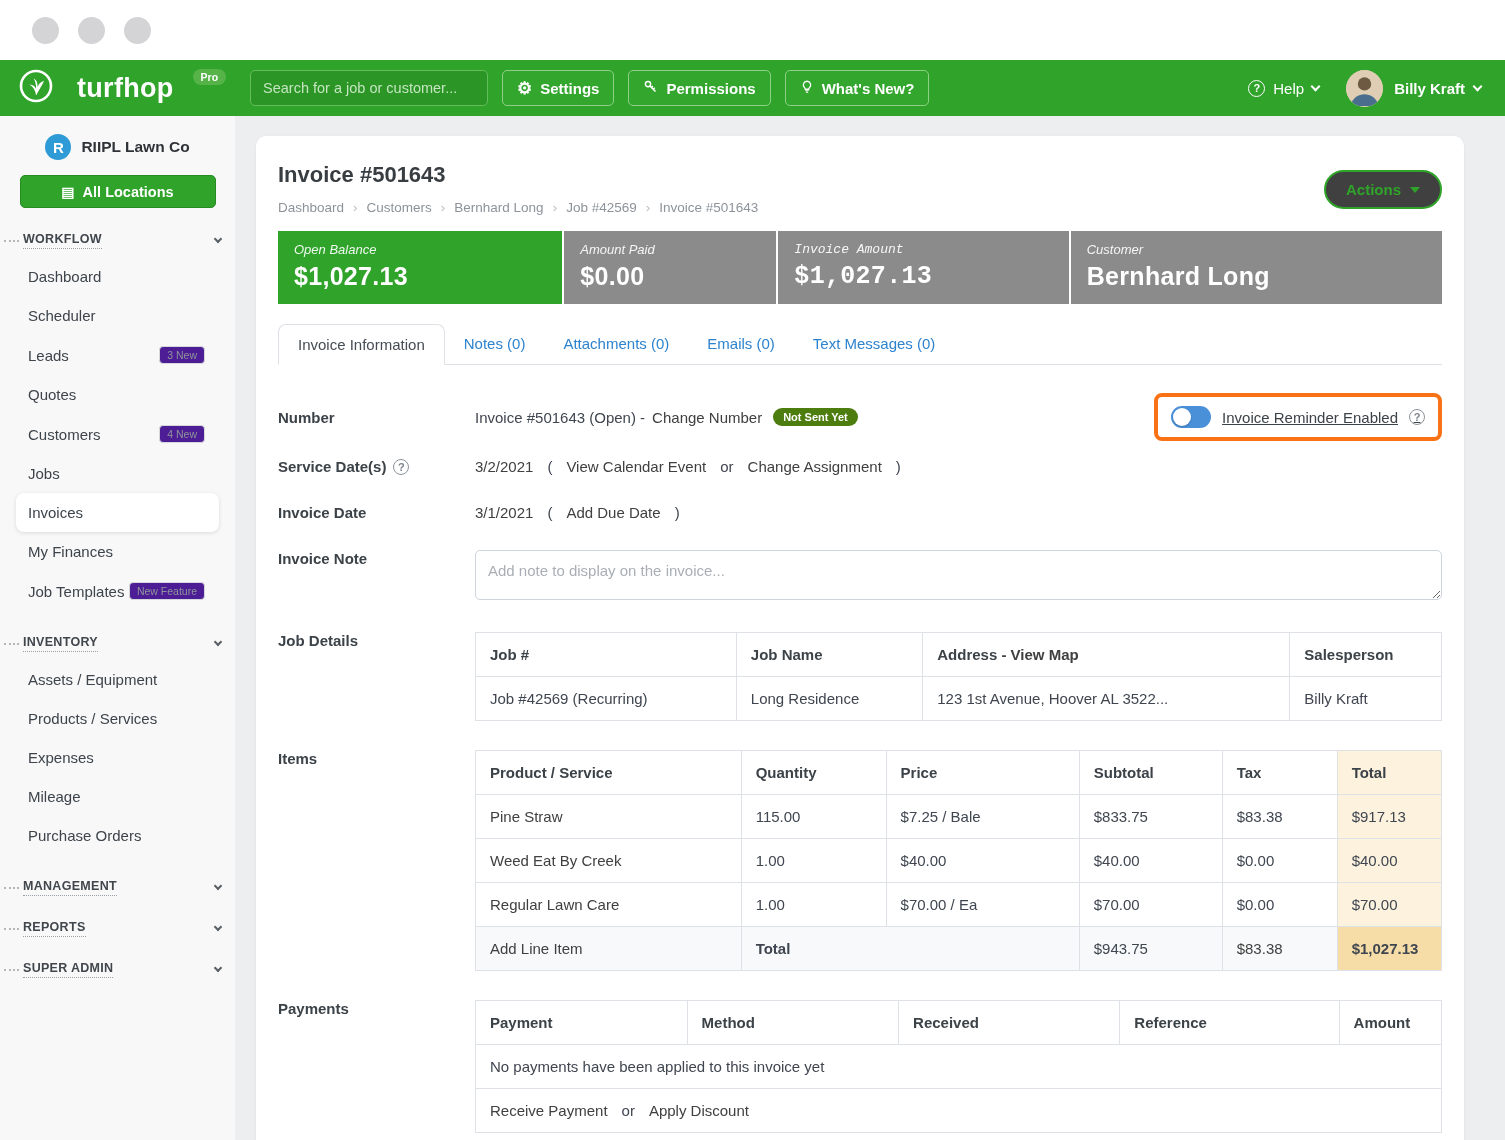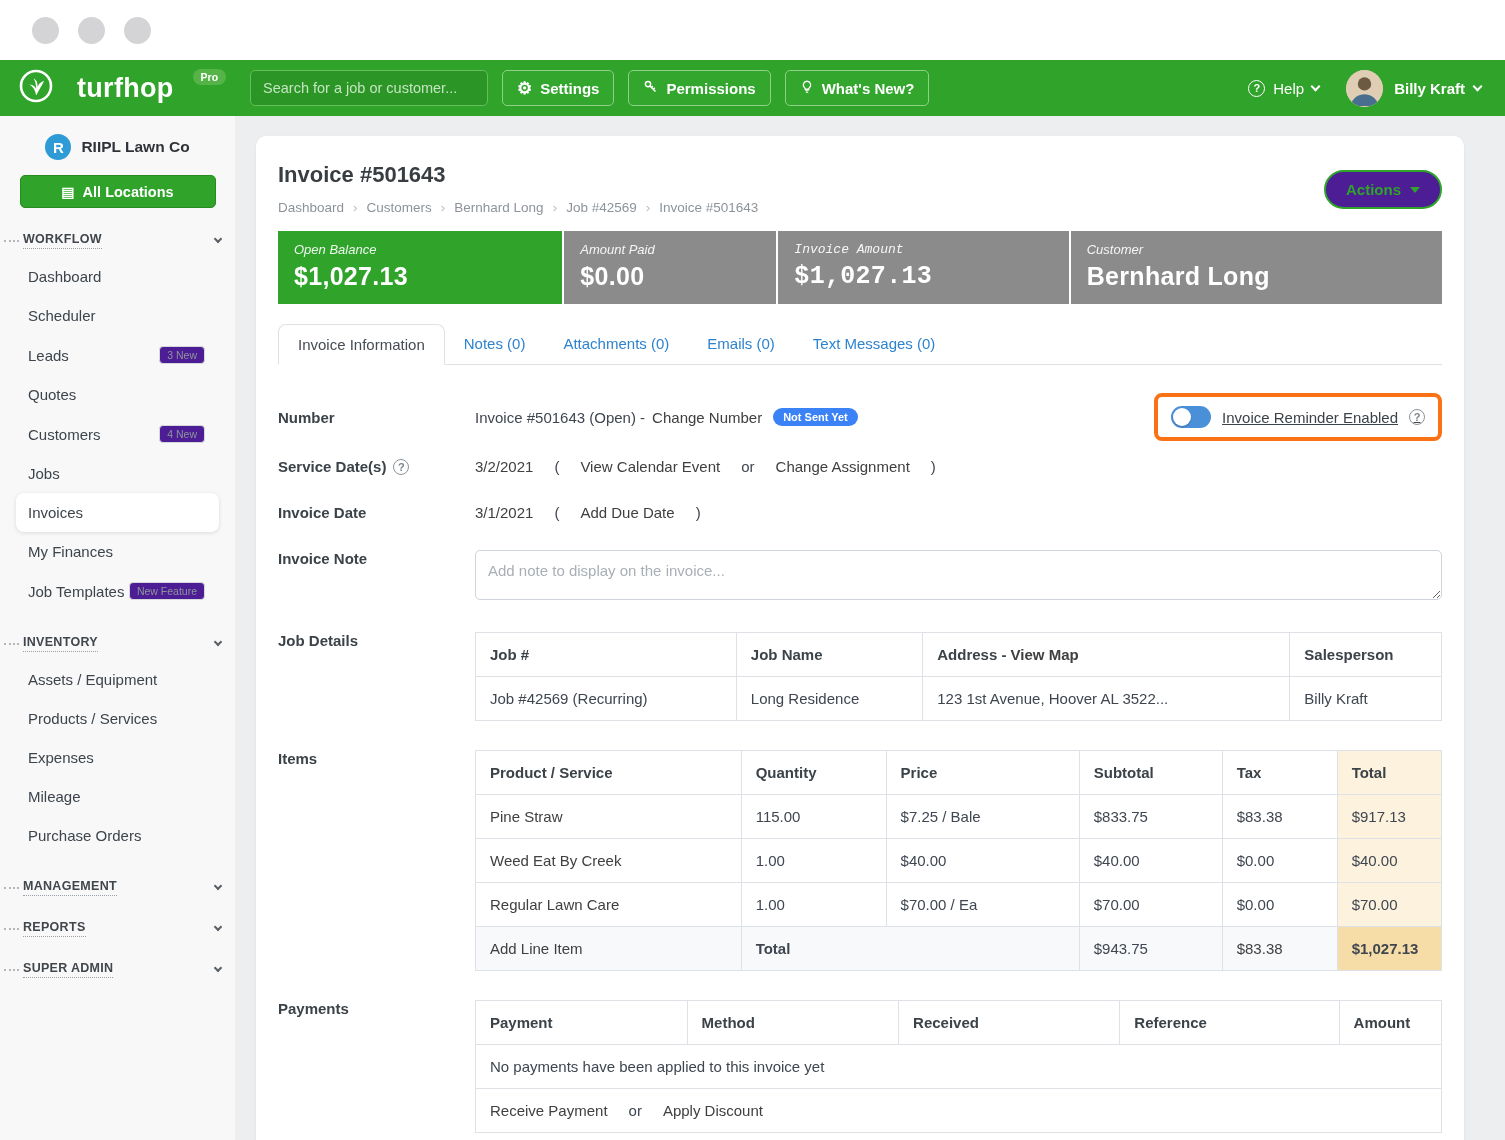--- a/index.html
+++ b/index.html
@@ -57,21 +57,21 @@
                 border-radius: 4px; padding: 2px 7px; white-space: nowrap; }
 
   
   .main { flex: 1; padding: 20px 41px 0 21px; }
   .card { background: #fff; border-radius: 10px; box-shadow: 0 1px 3px rgba(0,0,0,.07); padding: 24px 22px; min-height: 1050px; }
   .card-head { display: flex; justify-content: space-between; align-items: flex-start; }
   .page-title { font-size: 22px; font-weight: bold; color: #383d42; margin: 2px 0 12px; }
   .breadcrumb { font-size: 13.5px; color: #8d939a; display: flex; align-items: center; }
   .crumb { cursor: pointer; }
   .crumb:not(:last-child)::after { content: "›"; color: #b9bec4; margin: 0 9px; }
-  .actions-btn { border: 2px solid #2fa32a; color: #2fa32a; background: #4c1d95; border-radius: 22px; padding: 9px 20px;
+  .actions-btn { border: 2px solid #2fa32a; color: #2fa32a; background: #404040; border-radius: 22px; padding: 9px 20px;
                  font-size: 15px; font-weight: bold; display: flex; align-items: center; gap: 9px; margin-top: 10px;
                  cursor: pointer; font-family: inherit; }
   .caret-down { width: 0; height: 0; border-left: 5px solid transparent; border-right: 5px solid transparent; border-top: 6px solid #2fa32a; }
 
   .stats { display: flex; gap: 2px; margin: 16px 0 20px; align-items: flex-end; }
   .stat { color: #fff; padding: 11px 16px 13px; }
   .stat-label { font-style: italic; font-size: 13px; opacity: .92; margin-bottom: 5px; }
   .stat-value { font-size: 25px; font-weight: bold; letter-spacing: .3px; }
   .stat.green { background: #2fa32a; flex: 290 1 0; }
   .stat.gray  { background: #8b8b8b; }
@@ -84,29 +84,29 @@
 
   .form { padding-top: 28px; }
   .frow { display: flex; margin-bottom: 26px; }
   .flabel { width: 197px; flex-shrink: 0; font-size: 15px; font-weight: bold; color: #3b4248; padding-top: 3px;
             display: flex; gap: 7px; align-items: center; align-self: flex-start; }
   .fvalue { flex: 1; font-size: 15px; color: #3f4650; padding-top: 3px; }
   .row-number { margin-bottom: 14px; align-items: center; }
   .row-number .flabel { padding-top: 0; align-self: center; }
   .num-flex { display: flex; align-items: center; justify-content: space-between; padding-top: 0; }
   .num-line { display: flex; align-items: center; gap: 7px; }
-  .nsy-badge { background: #3b82f6; color: #fff; font-size: 11px; font-weight: bold; padding: 3px 10px; border-radius: 10px; margin-left: 4px; }
+  .nsy-badge { background: #4d7c0f; color: #fff; font-size: 11px; font-weight: bold; padding: 3px 10px; border-radius: 10px; margin-left: 4px; }
   .reminder-box { border: 4px solid #f97316; border-radius: 8px; padding: 9px 13px; display: flex; align-items: center; gap: 11px;
                   font-size: 15px; color: #3b4248; text-decoration: underline; }
   .switch { width: 40px; height: 22px; border-radius: 11px; background: #4a90d9; position: relative; cursor: pointer; flex-shrink: 0; }
   .switch::after { content: ""; position: absolute; top: 2px; left: 2px; width: 18px; height: 18px; border-radius: 50%;
                    background: #fff; box-shadow: 0 1px 2px rgba(0,0,0,.2); }
   .qmark { width: 16px; height: 16px; border-radius: 50%; border: 1px solid #8b939b; color: #7c848c; font-size: 11px;
            display: inline-flex; align-items: center; justify-content: center; font-weight: bold; cursor: pointer; flex-shrink: 0; }
-  .inline-gap { display: inline-flex; align-items: center; gap: 21px; flex-wrap: wrap; }
+  .inline-gap { display: inline-flex; align-items: center; gap: 14px; flex-wrap: wrap; }
   .note-area { width: 100%; height: 50px; border: 1px solid #ced4da; border-radius: 5px; padding: 11px 12px; font-size: 15px;
                color: #495057; font-family: inherit; resize: vertical; }
   .note-area::placeholder { color: #a9afb5; }
 
   .grid-table { width: 100%; border-collapse: collapse; font-size: 15px; }
   .grid-table th, .grid-table td { border: 1px solid #dee2e6; padding: 13px 14px; text-align: left; vertical-align: middle; }
   .grid-table th { color: #3b4248; font-weight: bold; }
   .grid-table td { color: #3f4650; }
   .col-hl { background: #fcf2de; }
   .items-foot td { background: #f8f9fa; }

